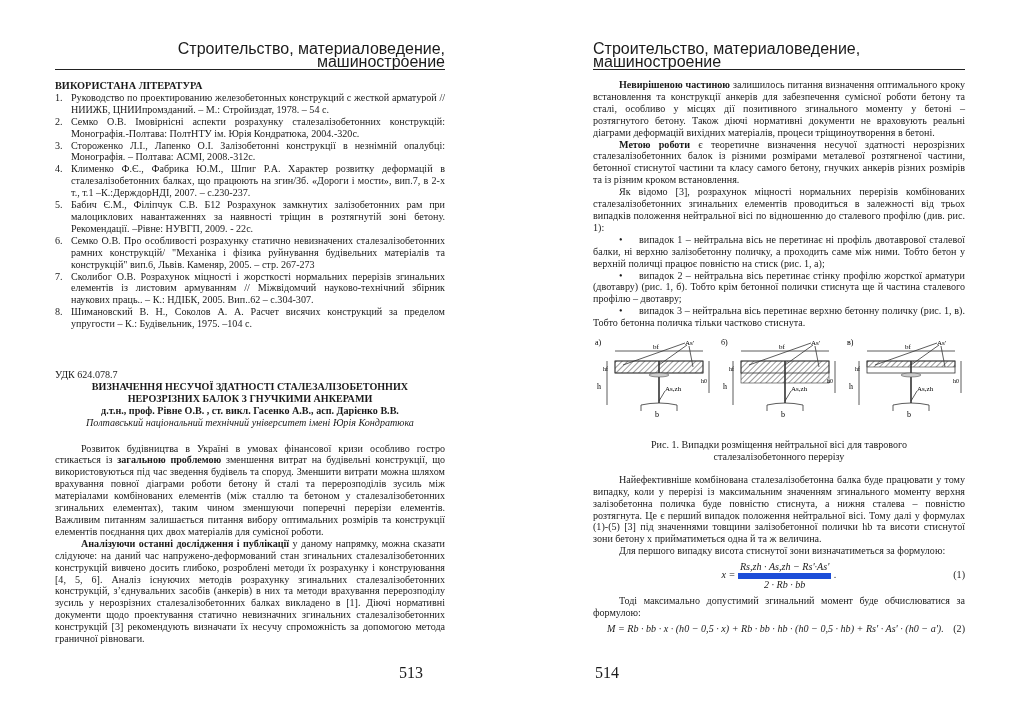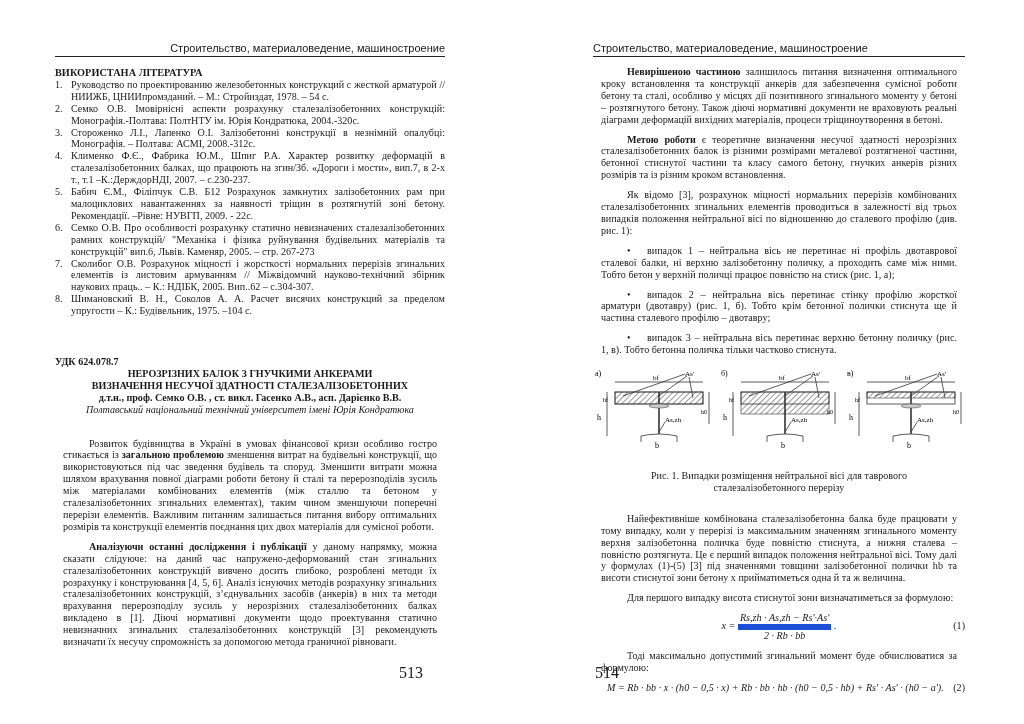--- a/index.html
+++ b/index.html
@@ -1,34 +1,34 @@
 <!DOCTYPE html>
 <html><head>
 <meta charset="utf-8">
 <style>
   html, body { margin:0; padding:0; }
   body { width:1024px; height:724px; background:#ffffff; position:relative; overflow:hidden;
          font-family:"Liberation Serif", serif; color:#1a1a1a; }
   .page { position:absolute; top:42px; }
   #left-page { left:55px; width:390px; }
   #right-page { left:593px; width:372px; }
-  .running-head { font-family:"Liberation Sans", sans-serif; font-size:11px; padding-bottom:1px;
+  .running-head { font-family:"Liberation Sans", sans-serif; font-size:16px; padding-bottom:1px;
                   border-bottom:1.3px solid #222; line-height:13px; }
   #left-page .running-head { text-align:right; }
   #right-page .running-head { text-align:left; }
   .body { font-size:10.1px; line-height:11.9px; text-align:justify; }
   .refs-title { font-weight:bold; margin-top:10px; font-size:10.3px; }
   ol.refs { margin:0; padding:0; list-style:none; }
   ol.refs li { position:relative; padding-left:16px; text-align:justify; }
   ol.refs li .num { position:absolute; left:0; top:0; }
-  .udk { font-weight:bold; margin-top:39px; }
+  .udk { font-weight:normal; margin-top:39px; }
   .art-title { font-weight:bold; text-align:center; }
   .authors { font-weight:bold; text-align:center; }
   .affil { font-style:italic; text-align:center; }
-  p { margin:8px; text-indent:26px; }
+  p { margin:0; text-indent:26px; }
   .spacer { height:14px; }
   .bullet { text-indent:26px; }
   .bullet .dot { display:inline-block; width:20px; text-indent:0; }
   .figure { position:relative; height:90px; margin-top:4px; }
   .fig-sub { position:absolute; top:0; width:120px; height:88px; }
   .fig-sub svg { width:120px; height:88px; }
   .caption { text-align:center; margin-top:16px; }
   .formula { position:relative; text-align:center; font-style:italic; margin:4px 0; }
   .formula .eqno { position:absolute; right:0; font-style:normal; }
   .frac { display:inline-block; vertical-align:middle; text-align:center; }
@@ -52,24 +52,24 @@
       <li><span class="num">3.</span><span>Стороженко Л.І., Лапенко О.І. Залізобетонні конструкції в незнімній опалубці: Монографія. – Полтава: АСМІ, 2008.-312с.</span></li>
       <li><span class="num">4.</span><span>Клименко Ф.Є., Фабрика Ю.М., Шпиг Р.А. Характер розвитку деформацій в сталезалізобетонних балках, що працюють на згин/Зб. «Дороги і мости», вип.7, в 2-х т., т.1 –К.:ДерждорНДІ, 2007. – с.230-237.</span></li>
       <li><span class="num">5.</span><span>Бабич Є.М., Філіпчук С.В. Б12 Розрахунок замкнутих залізобетонних рам при малоциклових навантаженнях за наявності тріщин в розтягнутій зоні бетону. Рекомендації. –Рівне: НУВГП, 2009. - 22с.</span></li>
       <li><span class="num">6.</span><span>Семко О.В. Про особливості розрахунку статично невизначених сталезалізобетонних рамних конструкцій/ "Механіка і фізика руйнування будівельних матеріалів та конструкцій" вип.6, Львів. Каменяр, 2005. – стр. 267-273</span></li>
       <li><span class="num">7.</span><span>Сколибог О.В. Розрахунок міцності і жорсткості нормальних перерізів згинальних елементів із листовим армуванням // Міжвідомчий науково-технічний збірник наукових праць.. – К.: НДІБК, 2005. Вип..62 – с.304-307.</span></li>
       <li><span class="num">8.</span><span>Шимановский В. Н., Соколов А. А. Расчет висячих конструкций за пределом упругости – К.: Будівельник, 1975. –104 с.</span></li>
     </ol>
 
     <div class="udk">УДК 624.078.7</div>
     <div class="art-title">
+      <div>ВИЗНАЧЕННЯ НЕСУЧОЇ ЗДАТНОСТІ СТАЛЕЗАЛІЗОБЕТОННИХ</div>
       <div>НЕРОЗРІЗНИХ БАЛОК З ГНУЧКИМИ АНКЕРАМИ</div>
-      <div>ВИЗНАЧЕННЯ НЕСУЧОЇ ЗДАТНОСТІ СТАЛЕЗАЛІЗОБЕТОННИХ</div>
     </div>
-    <div class="authors">д.т.н., проф. Семко О.В. , ст. викл. Гасенко А.В., асп. Дарієнко В.В.</div>
+    <div class="authors">д.т.н., проф. Рівне О.В. , ст. викл. Гасенко А.В., асп. Дарієнко В.В.</div>
     <div class="affil">Полтавський національний технічний університет імені Юрія Кондратюка</div>
     <div class="spacer"></div>
     <p><span>Розвиток будівництва в Україні в умовах фінансової кризи особливо гостро стикається із </span><b>загальною проблемою</b><span> зменшення витрат на будівельні конструкції, що використовуються під час зведення будівель та споруд. Зменшити витрати можна шляхом врахування повної діаграми роботи бетону й сталі та перерозподілів зусиль між матеріалами комбінованих елементів (між сталлю та бетоном у сталезалізобетонних згинальних елементах), таким чином зменшуючи поперечні перерізи елементів. Важливим питанням залишається питання вибору оптимальних розмірів та конструкції елементів поєднання цих двох матеріалів для сумісної роботи.</span></p>
     <p><b>Аналізуючи останні дослідження і публікації</b><span> у даному напрямку, можна сказати слідуюче: на даний час напружено-деформований стан згинальних сталезалізобетонних конструкцій вивчено досить глибоко, розроблені методи їх розрахунку і конструювання [4, 5, 6]. Аналіз існуючих методів розрахунку згинальних сталезалізобетонних конструкцій, з’єднувальних засобів (анкерів) в них та методи врахування перерозподілу зусиль у нерозрізних сталезалізобетонних балках викладено в [1]. Діючі нормативні документи щодо проектування статично невизначних згинальних сталезалізобетонних конструкцій [3] рекомендують визначати їх несучу спроможність за допомогою метода граничної рівноваги.</span></p>
   </div>
 </div>
 <div class="page-number" id="page-num-left">513</div>
 
 <div class="page" id="right-page">
   <div class="running-head">Строительство, материаловедение, машиностроение</div>

